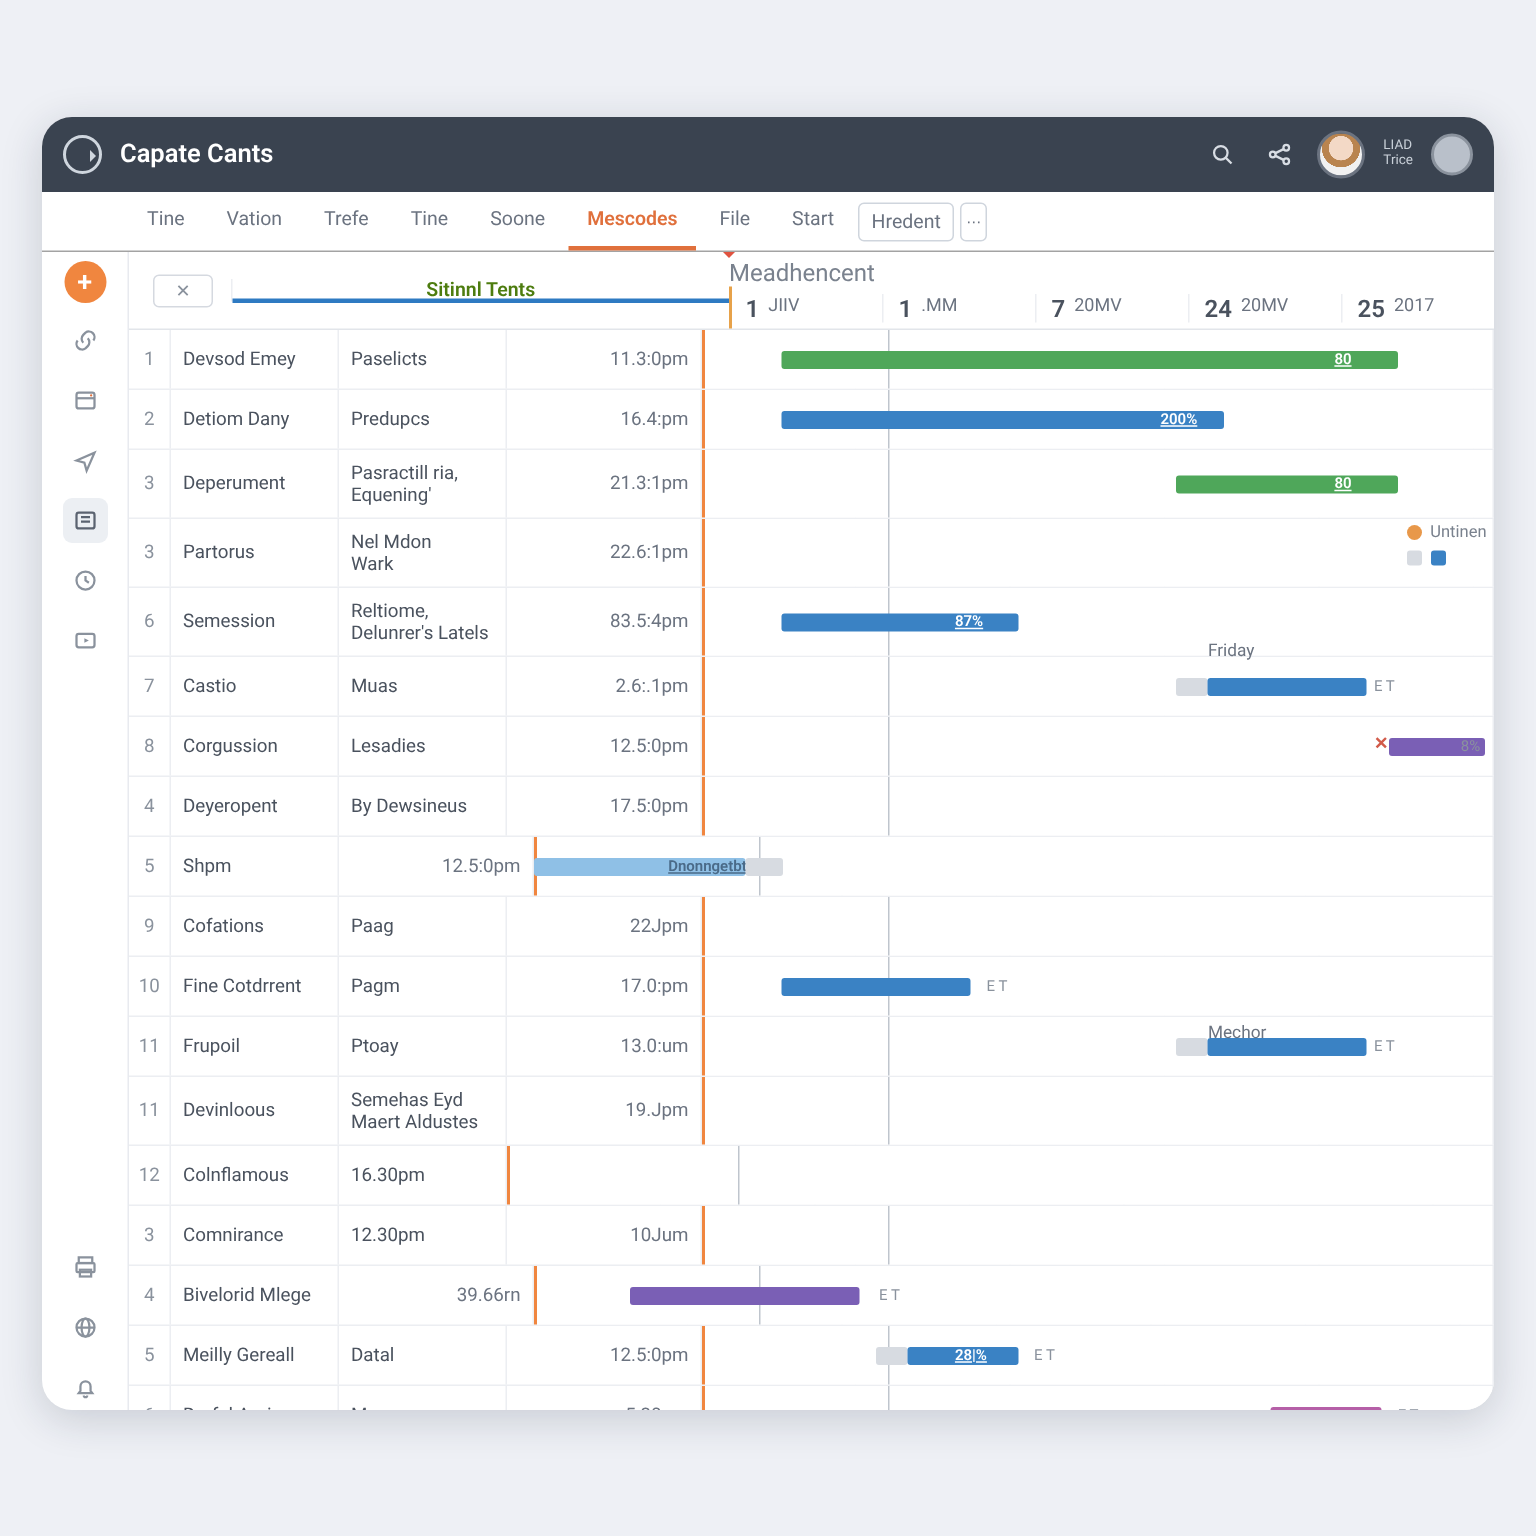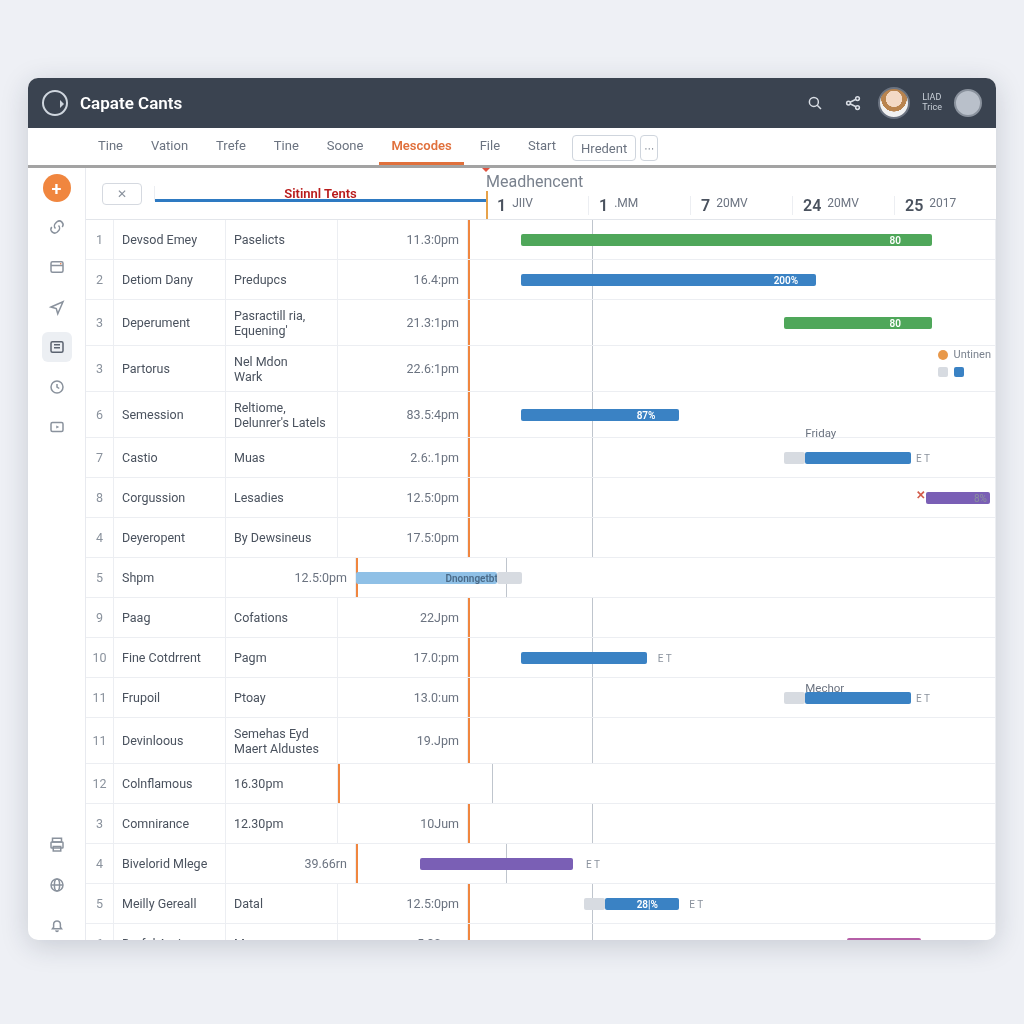--- a/index.html
+++ b/index.html
@@ -10,21 +10,21 @@
     height: 1024px;
     overflow: hidden;
     font-size: 13px;
     color: #333;
   }
   .app-window {
     position: absolute;
     left: 28px; top: 78px;
     width: 968px; height: 862px;
     background: #fff;
-    border-radius: 10px;
+    border-radius: 20px;
     box-shadow: 0 6px 28px rgba(30,40,60,.18);
     overflow: hidden;
     display: flex;
     flex-direction: column;
   }
   
   .titlebar {
     height: 50px;
     background: #3a4350;
     color: #fff;
@@ -55,21 +55,21 @@
   .avatar {
     width: 32px; height: 32px; border-radius: 50%;
     background: radial-gradient(circle at 50% 35%, #f3d9c6 35%, #b9844f 36% 55%, #f1f1f1 56%);
     border: 2px solid #6b7380;
   }
   .avatar.small { width: 28px; height: 28px; background:#b9c0ca; border:2px solid #8a929d; }
   .user-meta { font-size: 9px; line-height: 1.1; color:#c9d0d8; }
   
   .tabstrip {
     height: 40px;
-    border-bottom: 3px solid #a3a3a3;
+    border-bottom: 1px solid #a3a3a3;
     display: flex; align-items: stretch;
     padding-left: 58px;
     gap: 4px;
     background:#fff;
   }
   .tab {
     display:flex; align-items:center;
     padding: 0 12px;
     color:#6b7380; font-size: 13px;
     cursor:pointer;
@@ -119,21 +119,21 @@
   }
   .close-chip {
     width:40px; height:22px;
     border:1px solid #d5d9e0; border-radius:4px;
     display:flex;align-items:center;justify-content:center;
     color:#8a929d; font-size:12px; cursor:pointer;
   }
   .header-left-col2 {
     flex:1; display:flex; align-items:center; justify-content:center;
     border-left:1px solid #eceef2;
-    font-weight:600; color:#b91c1c; font-size:13px;
+    font-weight:600; color:#4d7c0f; font-size:13px;
     position:relative;
   }
   .header-left-col2::after{
     content:""; position:absolute; left:0; right:0; bottom:-1px;
     height:3px; background:#2e7ac2;
   }
   .header-right {
     flex:1; position:relative;
     display:flex; flex-direction:column;
   }
@@ -204,20 +204,21 @@
   .bar.green { background:#4fa75a; }
   .bar.blue  { background:#3a82c4; }
   .bar.lblue { background:#8fc0e6; }
   .bar.purple{ background:#7a5fb5; }
   .bar.pink  { background:#b55fa7; }
   .bar.grey  { background:#d7dbe1; }
   .bar-pct {
     position:absolute; top:50%; transform:translateY(-50%);
     font-size:10px; color:#fff; font-weight:600;
     pointer-events:none;
+    text-decoration:underline;
   }
   .bar-tag {
     position:absolute; top:50%; transform:translateY(-50%);
     font-size:10px; color:#8a929d;
   }
   .legend {
     position:absolute; right:4px; top:2px;
     font-size:11px; color:#7a828e;
     display:flex; flex-direction:column; gap:4px;
   }
@@ -471,22 +472,22 @@
             <div class="cell c-time">12.5:0pm</div>
             <div class="cell c-gantt">
               <span class="today-line"></span>
               <div class="bar lblue" style="left: 0%; width: 22%;"></div>
               <span class="bar-pct" style="left: 14%; color: rgb(74, 106, 136);">Dnonngetbt.</span>
               <div class="bar grey" style="left: 22%; width: 4%;"></div>
             </div>
           </div>
           <div class="row">
             <div class="cell c-num">9</div>
+            <div class="cell c-name">Cofations</div>
             <div class="cell c-cat">Paag</div>
-            <div class="cell c-name">Cofations</div>
             <div class="cell c-time">22Jpm</div>
             <div class="cell c-gantt">
               <span class="today-line"></span>
             </div>
           </div>
           <div class="row">
             <div class="cell c-num">10</div>
             <div class="cell c-name">Fine Cotdrrent</div>
             <div class="cell c-cat">Pagm</div>
             <div class="cell c-time">17.0:pm</div>

